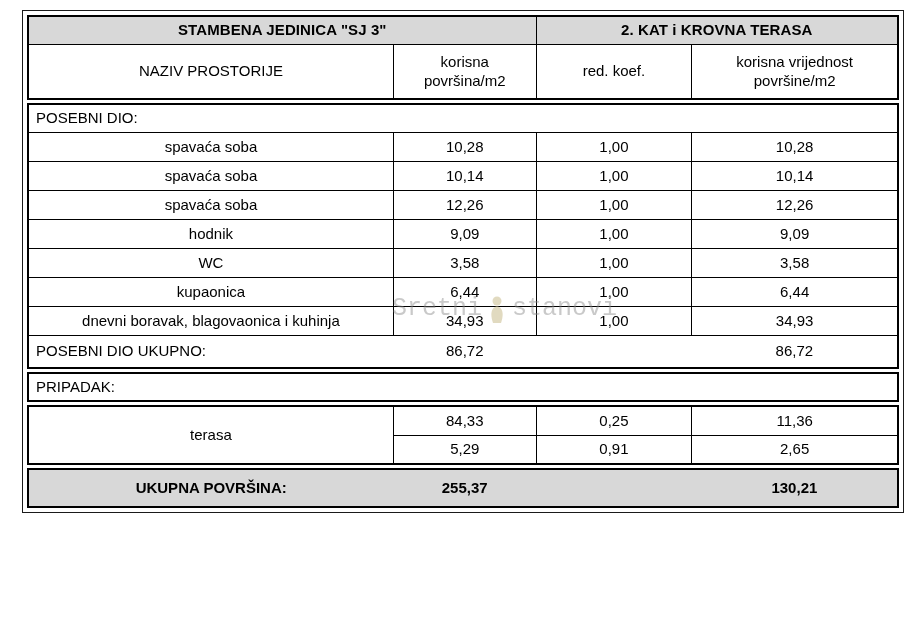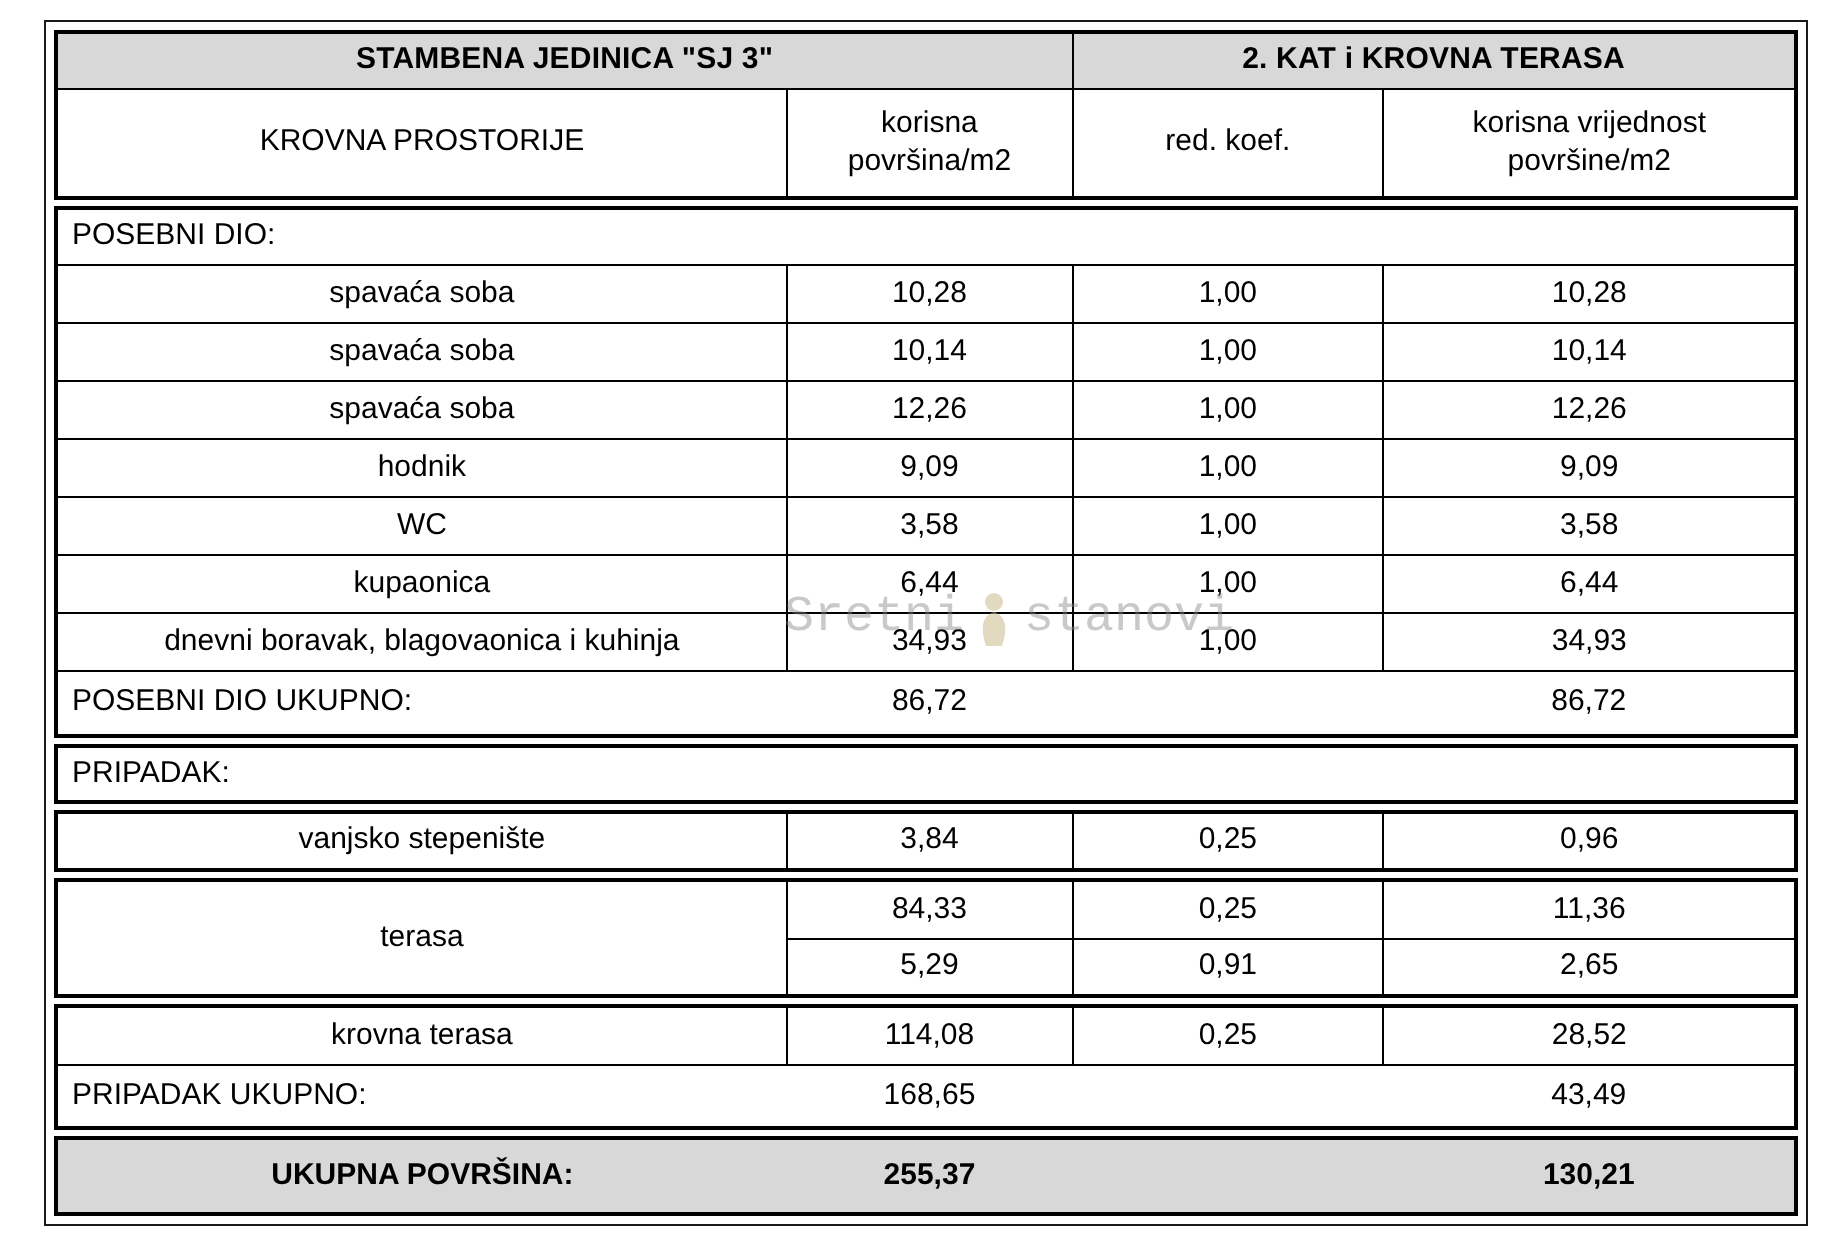--- a/index.html
+++ b/index.html
@@ -89,21 +89,21 @@
         <col style="width:16.4%">
         <col style="width:17.9%">
         <col style="width:23.7%">
       </colgroup>
     <tbody>
       <tr class="titlerow gray">
         <td colspan="2" class="grid">STAMBENA JEDINICA "SJ 3"</td>
         <td colspan="2" class="grid">2. KAT i KROVNA TERASA</td>
       </tr>
       <tr class="hdr2">
-        <td class="grid">KROVNA PROSTORIJE</td>
+        <td class="grid">NAZIV PROSTORIJE</td>
         <td class="grid">korisna
 površina/m2</td>
         <td class="grid">red. koef.</td>
         <td class="grid">korisna vrijednost
 površine/m2</td>
       </tr>
     </tbody>
   </table>
 
   <table class="sec">
@@ -177,36 +177,20 @@
       </colgroup>
     <tbody>
       <tr class="labelrow">
         <td colspan="4" class="nv left">
           <span class="col1span">PRIPADAK:</span>
         </td>
       </tr>
     </tbody>
   </table>
 
-  <table class="sec">
-    <colgroup>
-        <col style="width:42%">
-        <col style="width:16.4%">
-        <col style="width:17.9%">
-        <col style="width:23.7%">
-      </colgroup>
-    <tbody>
-      <tr class="row">
-        <td class="grid">vanjsko stepenište</td>
-        <td class="grid">3,84</td>
-        <td class="grid">0,25</td>
-        <td class="grid">0,96</td>
-      </tr>
-    </tbody>
-  </table>
 
   <table class="sec">
     <colgroup>
         <col style="width:42%">
         <col style="width:16.4%">
         <col style="width:17.9%">
         <col style="width:23.7%">
       </colgroup>
     <tbody>
       <tr class="row">
@@ -216,42 +200,20 @@
         <td class="grid">11,36</td>
       </tr>
       <tr class="row">
         <td class="grid">5,29</td>
         <td class="grid">0,91</td>
         <td class="grid">2,65</td>
       </tr>
     </tbody>
   </table>
 
-  <table class="sec">
-    <colgroup>
-        <col style="width:42%">
-        <col style="width:16.4%">
-        <col style="width:17.9%">
-        <col style="width:23.7%">
-      </colgroup>
-    <tbody>
-      <tr class="row">
-        <td class="grid">krovna terasa</td>
-        <td class="grid">114,08</td>
-        <td class="grid">0,25</td>
-        <td class="grid">28,52</td>
-      </tr>
-      <tr class="totalrow">
-        <td class="nv left">PRIPADAK UKUPNO:</td>
-        <td class="nv">168,65</td>
-        <td class="nv"></td>
-        <td class="nv">43,49</td>
-      </tr>
-    </tbody>
-  </table>
 
   <table class="sec">
     <colgroup>
         <col style="width:42%">
         <col style="width:16.4%">
         <col style="width:17.9%">
         <col style="width:23.7%">
       </colgroup>
     <tbody>
       <tr class="grandrow gray bold">

